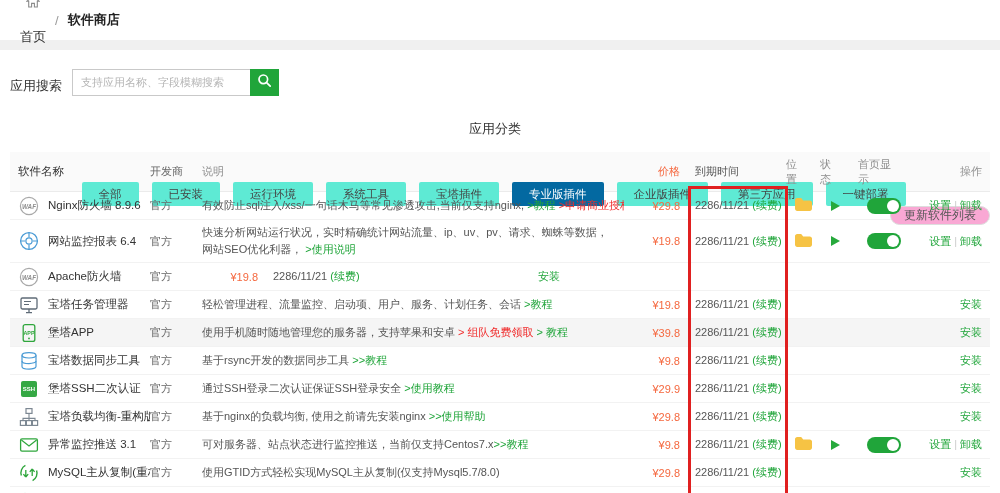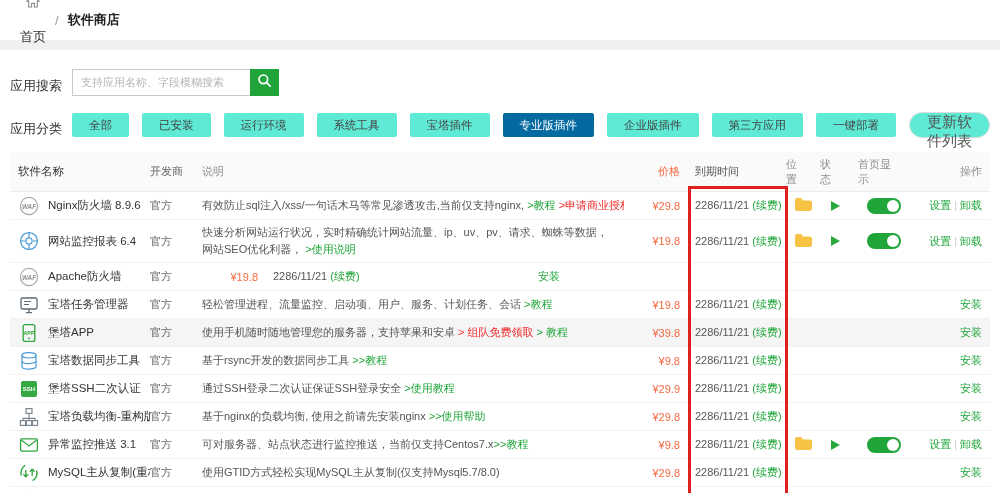--- a/index.html
+++ b/index.html
@@ -13,26 +13,26 @@
   .gapband { height:10px; background:#f0f0f0; }
 
   .search-row { display:flex; align-items:center; margin:18px 10px 0; height:28px; }
   .flabel { font-size:13px; color:#333; width:62px; flex:0 0 62px;margin-top:8px; }
   .sinput { width:178px; height:27px; border:1px solid #c9c9c9; border-right:none; padding:0 8px;
     font-size:11px; color:#333; outline:none; }
   .sinput::placeholder { color:#b5b5b5; }
   .sbtn { width:29px; height:27px; background:#20a53a; border:none; cursor:pointer;
     display:flex; align-items:center; justify-content:center; }
 
-  .tabs-row { display:flex; align-items:center; margin:16px 10px 0; height:26px; }
+  .tabs-row { display:flex; align-items:center; margin:16px 10px 0; height:26px;flex-direction:column; }
   .tab { height:24px; padding:0 17px; background:#5eead4; margin-right:13px; font-size:11.5px;
     color:#444; display:flex; align-items:center; cursor:pointer; border-radius:2px; white-space:nowrap; }
   .tab.active { background:#0369a1; color:#fff; }
-  .update-btn { margin-left:auto; height:26px; padding:0 13px; background:#5eead4; border:1px solid #ddd;
-    color:#555; font-size:15px; border-radius:13px; cursor:pointer; }
+  .update-btn { margin-left:auto; height:26px; padding:0 13px; background:#f9a8d4; border:1px solid #ddd;
+    color:#555; font-size:12px; border-radius:13px; cursor:pointer; }
 
   .table { margin:14px 10px 0; font-size:11px; color:#555; }
   .thead { display:flex; align-items:center; min-height:40px; background:#fafafa;
     border-bottom:1px solid #ebebeb; color:#8f8f8f; }
   .trow { display:flex; align-items:center; min-height:28px; border-bottom:1px solid #f2f2f2; background:#fff; }
   .trow.hl { background:#f5f5f5; }
   .c-name { flex:0 0 140px; display:flex; align-items:center; gap:8px; padding-left:8px;
     color:#333; font-size:11.5px; white-space:nowrap; overflow:hidden; }
   .c-dev  { flex:0 0 52px; color:#666; }
   .c-desc { flex:1 1 auto; min-width:0; padding-right:6px; white-space:nowrap; overflow:hidden; }

